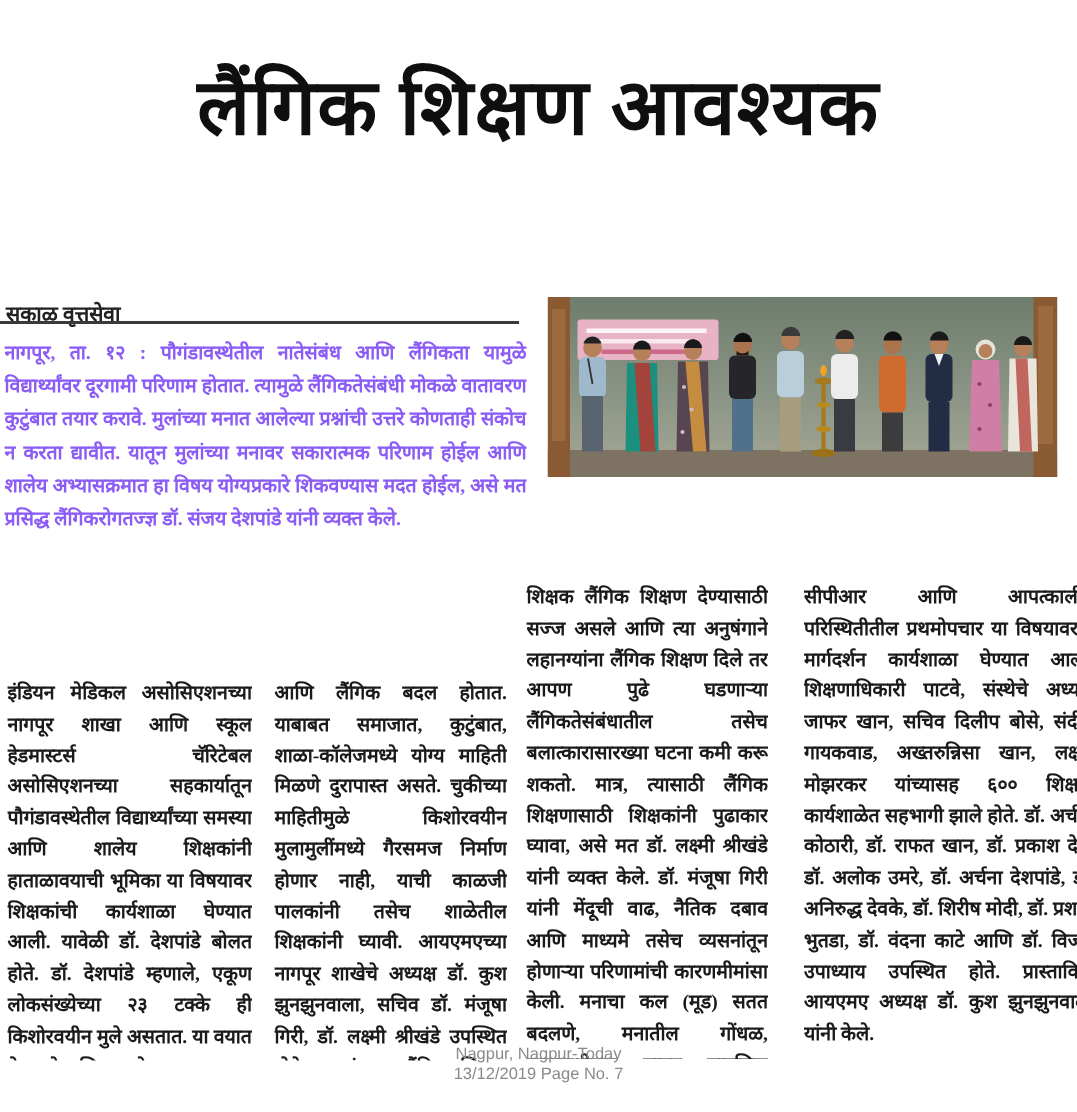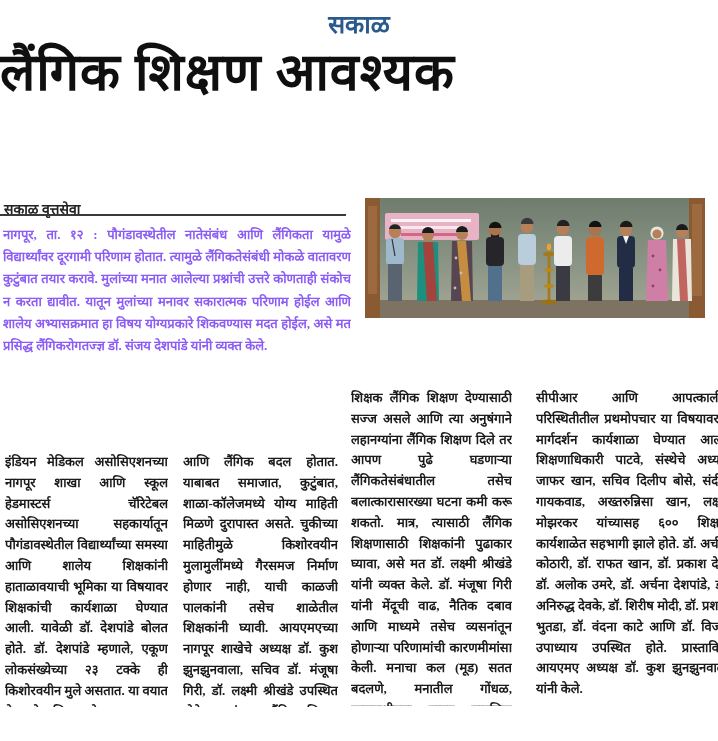--- a/index.html
+++ b/index.html
@@ -12,21 +12,21 @@
     color:#141414;
   }
   .masthead{
     position:absolute;top:6px;left:0;right:0;
     text-align:center;
     font-size:25px;font-weight:700;
     color:var(--masthead-blue,#2b5a8e);
   }
   .headline{
     position:absolute;top:33px;left:0;right:0;margin:0;
-    text-align:left;
+    text-align:center;
     font-size:52px;line-height:80px;
     font-weight:800;color:var(--headline-black,#0f0f0f);
     letter-spacing:1px;
     white-space:nowrap;
   }
   .subheadline{
     position:absolute;top:124px;left:4px;right:4px;margin:0;
     font-size:27px;line-height:46px;
     font-weight:700;color:#151515;
     white-space:nowrap;
@@ -69,21 +69,20 @@
     text-align:center;
     font-family:"Liberation Sans","DejaVu Sans",sans-serif;
     font-size:11px;line-height:13px;color:var(--footer-gray,#8a8a8a);
   }
 </style>
 </head>
 <body>
 
 <div class="page">
 
-  <div class="masthead">सकाळ</div>
 
   <h1 class="headline">लैंगिक शिक्षण आवश्यक</h1>
 
 
   <div class="byline">सकाळ वृत्तसेवा</div>
 
   <div class="rule"></div>
 
   <p class="lede">नागपूर, ता. १२ : पौगंडावस्थेतील नातेसंबंध आणि लैंगिकता यामुळे विद्यार्थ्यांवर दूरगामी परिणाम होतात. त्यामुळे लैंगिकतेसंबंधी मोकळे वातावरण कुटुंबात तयार करावे. मुलांच्या मनात आलेल्या प्रश्नांची उत्तरे कोणताही संकोच न करता द्यावीत. यातून मुलांच्या मनावर सकारात्मक परिणाम होईल आणि शालेय अभ्यासक्रमात हा विषय योग्यप्रकारे शिकवण्यास मदत होईल, असे मत प्रसिद्ध लैंगिकरोगतज्ज्ञ डॉ. संजय देशपांडे यांनी व्यक्त केले.</p>
 
@@ -206,14 +205,18 @@
       </g>
     </svg>
   </div>
 
 
   <div class="col col1">इंडियन मेडिकल असोसिएशनच्या नागपूर शाखा आणि स्कूल हेडमास्टर्स चॅरिटेबल असोसिएशनच्या सहकार्यातून पौगंडावस्थेतील विद्यार्थ्यांच्या समस्या आणि शालेय शिक्षकांनी हाताळावयाची भूमिका या विषयावर शिक्षकांची कार्यशाळा घेण्यात आली. यावेळी डॉ. देशपांडे बोलत होते. डॉ. देशपांडे म्हणाले, एकूण लोकसंख्येच्या २३ टक्के ही किशोरवयीन मुले असतात. या वयात ते शालेय शिक्षण घेत असतात. या वयात शारीरिक वाढीच्या वेळी भावनिक, मानसिक</div>
   <div class="col col2">आणि लैंगिक बदल होतात. याबाबत समाजात, कुटुंबात, शाळा-कॉलेजमध्ये योग्य माहिती मिळणे दुरापास्त असते. चुकीच्या माहितीमुळे किशोरवयीन मुलामुलींमध्ये गैरसमज निर्माण होणार नाही, याची काळजी पालकांनी तसेच शाळेतील शिक्षकांनी घ्यावी. आयएमएच्या नागपूर शाखेचे अध्यक्ष डॉ. कुश झुनझुनवाला, सचिव डॉ. मंजूषा गिरी, डॉ. लक्ष्मी श्रीखंडे उपस्थित होते. शाळांमधून लैंगिक शिक्षण देणे आवश्यक आहे. त्यासाठी शिक्षकांना जागृत करणे क्रमप्राप्त आहे. शाळांमधील</div>
   <div class="col col3">शिक्षक लैंगिक शिक्षण देण्यासाठी सज्ज असले आणि त्या अनुषंगाने लहानग्यांना लैंगिक शिक्षण दिले तर आपण पुढे घडणाऱ्या लैंगिकतेसंबंधातील तसेच बलात्कारासारख्या घटना कमी करू शकतो. मात्र, त्यासाठी लैंगिक शिक्षणासाठी शिक्षकांनी पुढाकार घ्यावा, असे मत डॉ. लक्ष्मी श्रीखंडे यांनी व्यक्त केले. डॉ. मंजूषा गिरी यांनी मेंदूची वाढ, नैतिक दबाव आणि माध्यमे तसेच व्यसनांतून होणाऱ्या परिणामांची कारणमीमांसा केली. मनाचा कल (मूड) सतत बदलणे, मनातील गोंधळ, व्यसनाधीनता यातून मानसिक विकासात अडथळा ठरतो, असे डॉ. गिरी म्हणाल्या. यावेळी शिक्षकांसाठी</div>
   <div class="col col4">सीपीआर आणि आपत्कालीन परिस्थितीतील प्रथमोपचार या विषयावरही मार्गदर्शन कार्यशाळा घेण्यात आली. शिक्षणाधिकारी पाटवे, संस्थेचे अध्यक्ष जाफर खान, सचिव दिलीप बोसे, संदीप गायकवाड, अख्तरुन्निसा खान, लक्ष्मी मोझरकर यांच्यासह ६०० शिक्षक कार्यशाळेत सहभागी झाले होते. डॉ. अर्चना कोठारी, डॉ. राफत खान, डॉ. प्रकाश देव, डॉ. अलोक उमरे, डॉ. अर्चना देशपांडे, डॉ. अनिरुद्ध देवके, डॉ. शिरीष मोदी, डॉ. प्रशांत भुतडा, डॉ. वंदना काटे आणि डॉ. विजय उपाध्याय उपस्थित होते. प्रास्ताविक आयएमए अध्यक्ष डॉ. कुश झुनझुनवाला यांनी केले.</div>
 
+  <div class="footer">
+    <div>Nagpur, Nagpur-Today</div>
+    <div>13/12/2019  Page No. 7</div>
+  </div>
 
 </div>
 
 </body></html>

